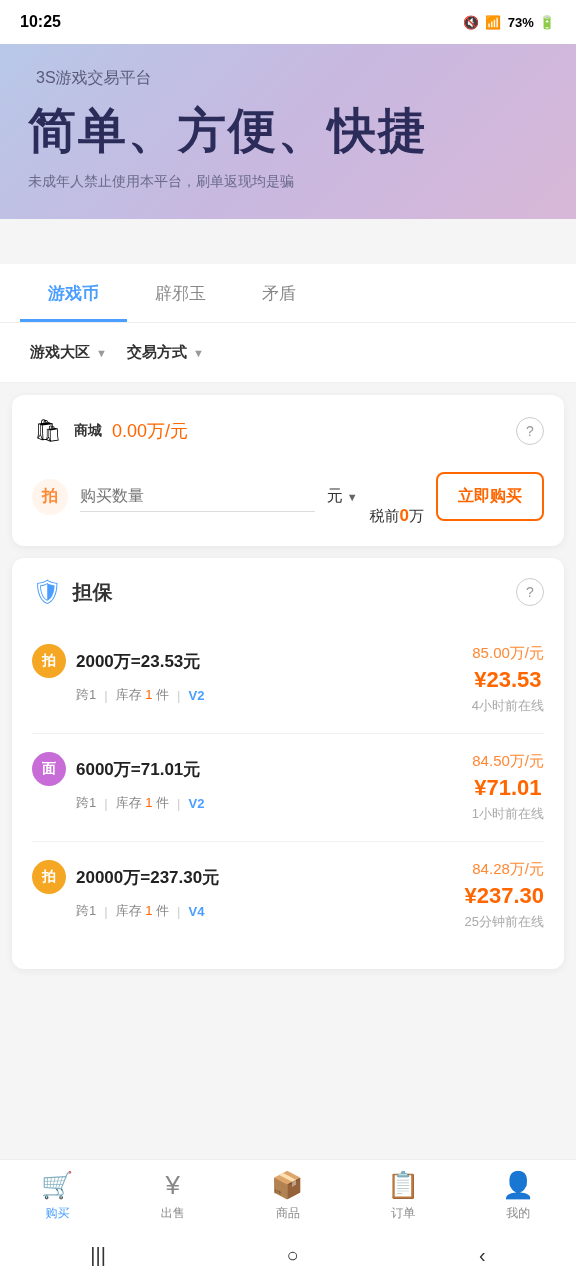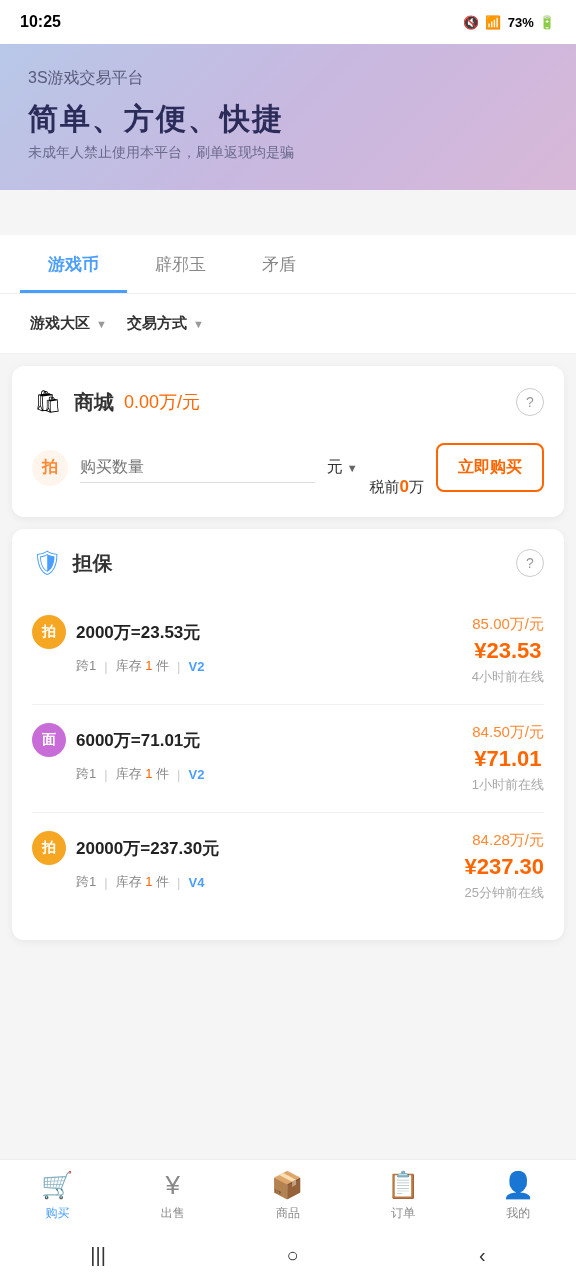--- a/index.html
+++ b/index.html
@@ -30,26 +30,27 @@
     .banner {
       background: linear-gradient(135deg, #b8c8e8 0%, #c8b8e0 50%, #d8b8d8 100%);
       padding: 24px 28px 28px;
       position: relative;
     }
     .banner-platform {
       font-size: 16px;
       color: #5a5a7a;
       margin-bottom: 10px;
       font-weight: 500;
+      margin-left: 8px;
     }
     .banner-title {
-      font-size: 30px;
+      font-size: 48px;
       font-weight: 700;
       color: #2c2c5a;
-      margin-bottom: 4px;
+      margin-bottom: 10px;
       letter-spacing: 2px;
     }
     .banner-subtitle {
       font-size: 14px;
       color: #6a6a8a;
     }
 
     
     .tabs-container {
       background: #fff;
@@ -119,21 +120,21 @@
     }
     .mall-icon {
       width: 32px;
       height: 32px;
       display: flex;
       align-items: center;
       justify-content: center;
       font-size: 22px;
     }
     .mall-label {
-      font-size: 20px;
+      font-size: 14px;
       font-weight: 600;
       color: #333;
     }
     .mall-price {
       font-size: 18px;
       color: #ff6600;
       font-weight: 500;
     }
     .help-icon {
       width: 28px;

